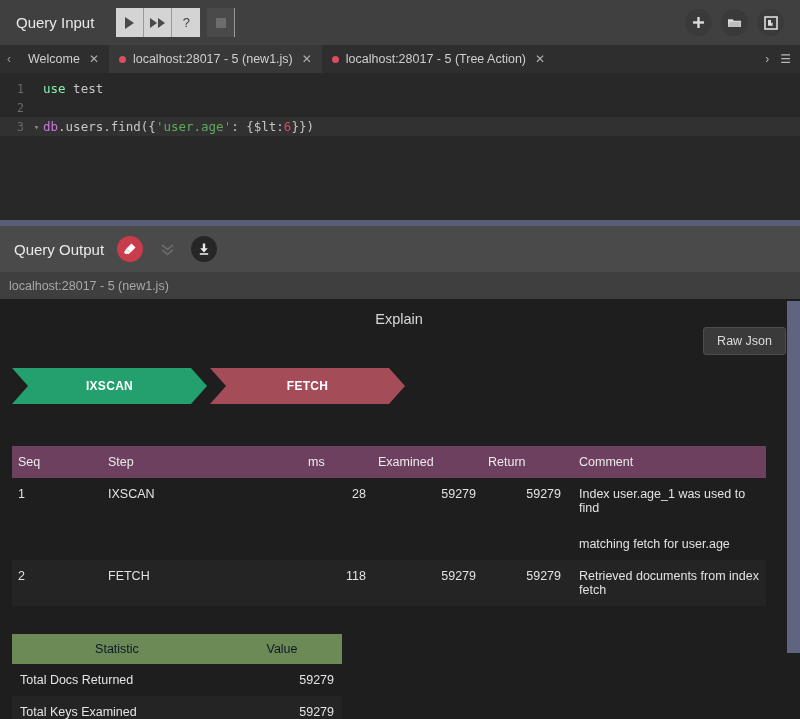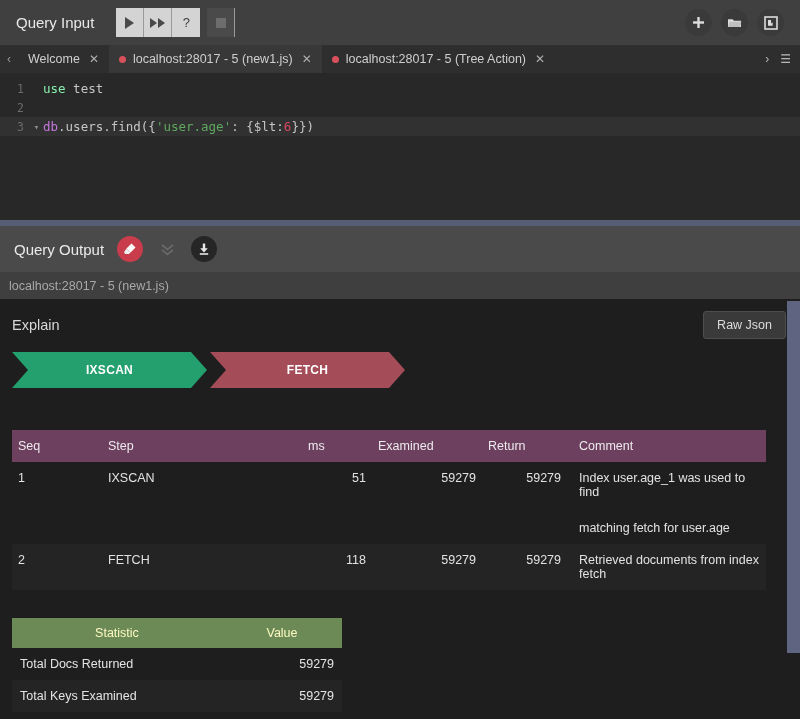--- a/index.html
+++ b/index.html
@@ -130,21 +130,21 @@
   .otab { display: flex; align-items: center; padding: 0 9px; color: #a8a8a8; white-space: nowrap; }
   .otab.active { background: #282828; color: #e2e2e2; }
 
   
   .explain {
     background: #1e1e1e;
     height: calc(719px - 45px - 28px - 147px - 6px - 46px - 27px);
     position: relative;
     overflow: hidden;
   }
-  .ex-head { display: flex; align-items: center; padding: 12px 14px 0 12px; }
+  .ex-head { display: flex; align-items: center; padding: 12px 14px 0 12px; flex-direction: column; }
   .ex-title { color: #d8d8d8; font-size: 14.5px; }
   .rawjson {
     margin-left: auto;
     background: #3a3a3a; border: 1px solid #4e4e4e; border-radius: 3px;
     color: #dcdcdc; font-size: 12.5px; padding: 6px 13px;
   }
 
   
   .stages { display: flex; margin: 13px 0 0 12px; }
   .stage {
@@ -168,21 +168,21 @@
   .col-ms { width: 70px; text-align: right; }
   .col-ex { width: 110px; text-align: right; }
   .col-ret { width: 85px; text-align: right; }
   .col-cm { padding-left: 12px !important; }
   .cm-line { display: block; }
   .cm-line + .cm-line { margin-top: 22px; }
 
   
   .stats { margin: 28px 12px 0 12px; width: 330px; border-collapse: collapse; font-size: 12.5px; }
   .stats thead th {
-    background: #6c8a55; color: #fef9c3; font-weight: normal;
+    background: #6c8a55; color: #0f172a; font-weight: normal;
     padding: 8px 6px; text-align: center;
   }
   .stats thead th.v { width: 120px; }
   .stats tbody td { color: #e4e4e4; padding: 9px 8px; }
   .stats tbody td.v { text-align: right; }
   .stats tbody tr.alt td { background: #242424; }
 
   
   .vscroll {
     position: absolute; right: 0; top: 2px; width: 13px; height: 352px;
@@ -337,21 +337,21 @@
           <th class="col-ms">ms</th>
           <th class="col-ex">Examined</th>
           <th class="col-ret">Return</th>
           <th class="col-cm">Comment</th>
         </tr>
       </thead>
     <tbody id="steps-body">
         <tr>
           <td class="col-seq">1</td>
           <td class="col-step">IXSCAN</td>
-          <td class="col-ms">51</td>
+          <td class="col-ms">28</td>
           <td class="col-ex">59279</td>
           <td class="col-ret">59279</td>
           <td class="col-cm">
             <span class="cm-line">Index user.age_1 was used to find</span>
             <span class="cm-line">matching fetch for user.age</span>
           </td>
         </tr>
         <tr class="alt">
           <td class="col-seq">2</td>
           <td class="col-step">FETCH</td>

